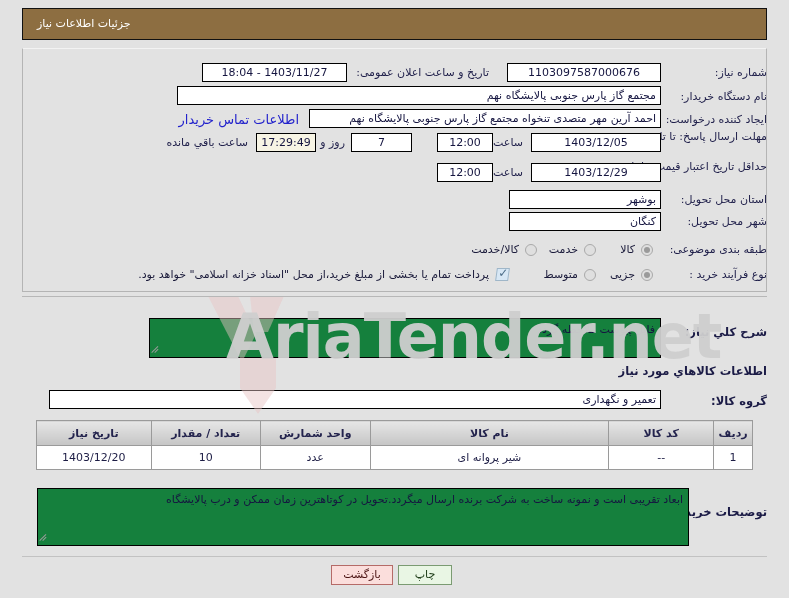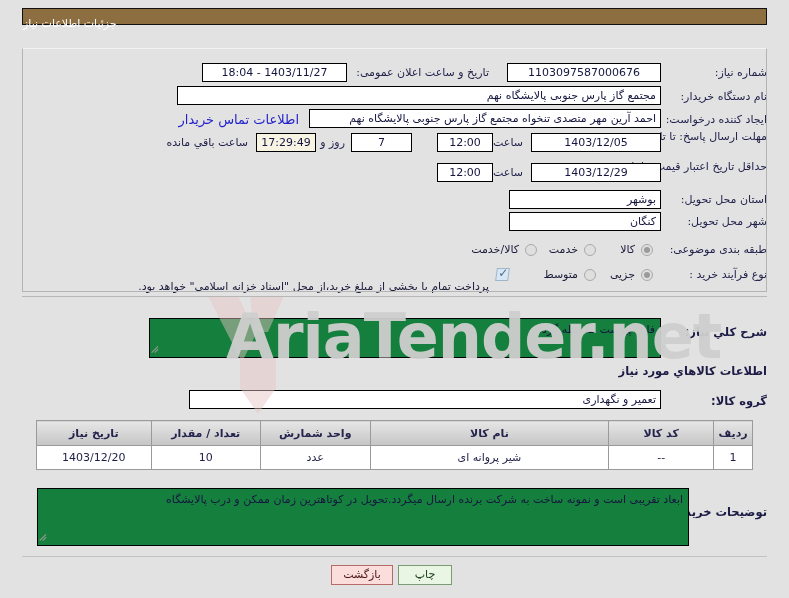--- a/index.html
+++ b/index.html
@@ -48,27 +48,28 @@
     height: 130px;
     opacity: .55;
   }
 
   
   #titlebar {
     position: absolute;
     left: 22px;
     top: 8px;
     width: 745px;
-    height: 17px;
+    height: 32px;
     background: #8d6e41;
     border: 1px solid #111;
     box-sizing: border-box;
     color: #ffffff;
     font-size: 11px;
     line-height: 30px;
+    padding-left: 14px;
     padding-right: 14px;
     text-align: left;
     z-index: 10;
   }
 
   
   .panel {
     position: absolute;
     left: 22px;
     width: 745px;
@@ -325,34 +326,34 @@
 <span class="radio-lbl" style="right:211px; top:243px;">خدمت</span>
 <span class="radio" style="right:252px; top:244px;"></span>
 <span class="radio-lbl" style="right:270px; top:243px;">کالا/خدمت</span>
 
 <div class="lbl" style="right:22px; top:268px;">نوع فرآیند خرید :</div>
 <span class="radio on" style="right:136px; top:269px;"></span>
 <span class="radio-lbl" style="right:154px; top:268px;">جزیی</span>
 <span class="radio" style="right:193px; top:269px;"></span>
 <span class="radio-lbl" style="right:211px; top:268px;">متوسط</span>
 <span class="checkbox" style="right:280px; top:268px;"></span>
-<span class="radio-lbl" style="right:300px; top:268px;margin-top:12px;">پرداخت تمام یا بخشی از مبلغ خرید،از محل "اسناد خزانه اسلامی" خواهد بود.</span>
+<span class="radio-lbl" style="right:300px; top:268px;">پرداخت تمام یا بخشی از مبلغ خرید،از محل "اسناد خزانه اسلامی" خواهد بود.</span>
 
 <div class="panel" id="panel-desc"></div>
 
 <div class="section-head" style="right:22px; top:325px;">شرح کلي نیاز:</div>
 <div class="textbox" style="right:128px; top:318px; width:512px; height:40px;">
   <span>فایل پیوست ملاحظه گردد</span>
   <span class="grip"></span>
 </div>
 
 <div class="section-head" style="right:22px; top:364px;">اطلاعات کالاهاي مورد نیاز</div>
 
 <div class="section-head" style="right:22px; top:394px;">گروه کالا:</div>
-<div class="box" style="right:128px; top:390px; width:472px;">تعمیر و نگهداری</div>
+<div class="box" style="right:128px; top:390px; width:612px;">تعمیر و نگهداری</div>
 
 <table id="goods-table">
   <thead>
     <tr>
       <th class="col-radif">ردیف</th>
       <th class="col-code">کد کالا</th>
       <th class="col-name">نام کالا</th>
       <th class="col-unit">واحد شمارش</th>
       <th class="col-qty">تعداد / مقدار</th>
       <th class="col-date">تاریخ نیاز</th>

